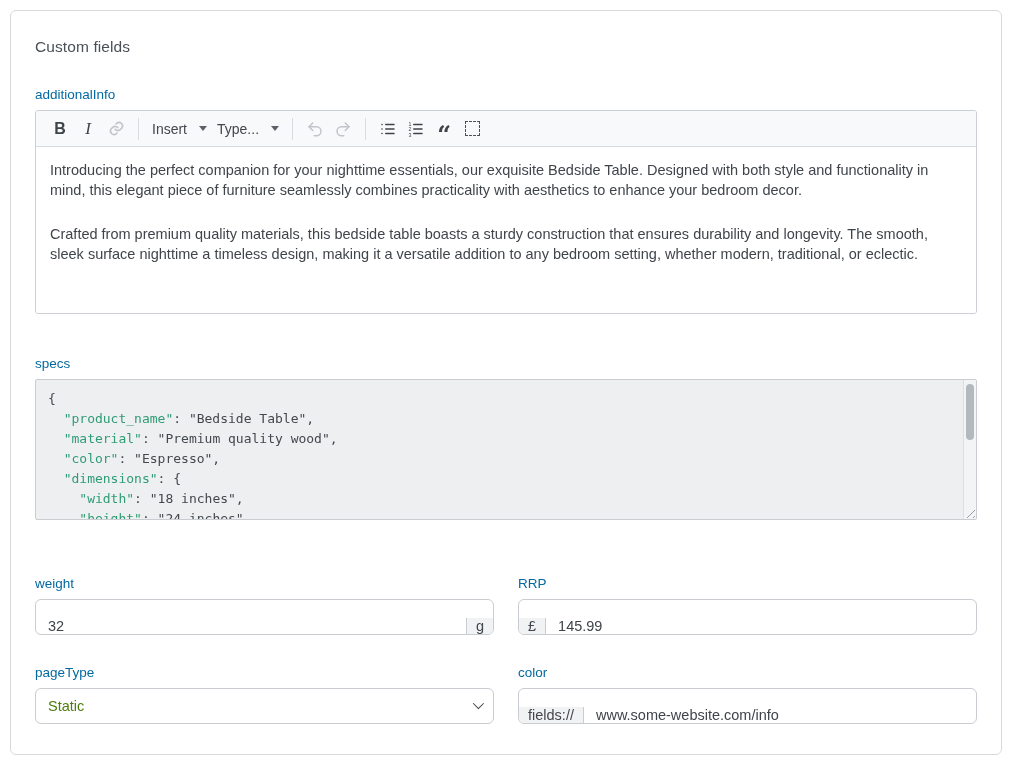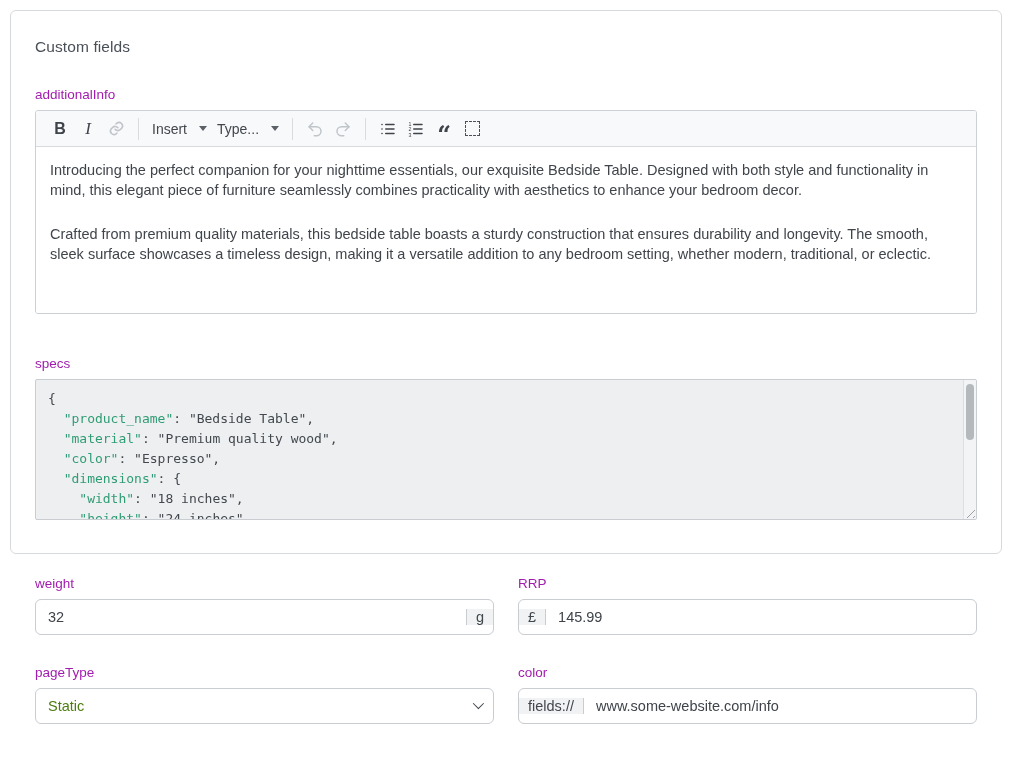--- a/index.html
+++ b/index.html
@@ -2,38 +2,38 @@
 <html><head>
 <meta charset="utf-8">
 <style>
   * { box-sizing: border-box; margin: 0; padding: 0; }
   html, body { width: 1013px; height: 769px; background: #ffffff; }
   body { font-family: "Liberation Sans", sans-serif; color: #3d434a; }
 
   .card {
     position: absolute;
     left: 10px; top: 10px;
-    width: 992px; height: 544px;
+    width: 992px; height: 745px;
     background: #ffffff;
     border: 1px solid #d7dadd;
     border-radius: 6px;
     padding: 27px 24px 22px 24px;
   }
 
   .card-title {
     font-size: 15.5px;
     font-weight: 500;
     color: #4a5058;
     letter-spacing: 0.1px;
   }
 
   .field-label {
     display: block;
     font-size: 13.5px;
-    color: #a21caf;
+    color: #0369a1;
     margin-bottom: 8px;
   }
 
   
   .rte-group { margin-top: 31px; }
 
   .rte {
     border: 1px solid #ccd0d4;
     border-radius: 3px;
     overflow: hidden;
@@ -159,21 +159,21 @@
   .grid-row {
     display: grid;
     grid-template-columns: 1fr 1fr;
     column-gap: 24px;
   }
   .row-1 { margin-top: 56px; }
   .row-2 { margin-top: 30px; }
 
   .input-group {
     display: flex;
-    align-items: center;
+    align-items: flex-end;
     height: 36px;
     border: 1px solid #c9ccd1;
     border-radius: 6px;
     background: #ffffff;
     overflow: hidden;
   }
   .input-group input {
     flex: 1;
     min-width: 0;
     border: none;
@@ -295,21 +295,21 @@
         <button class="tb-btn">
           <span class="tb-quote">“</span>
         </button>
         <button class="tb-btn">
           <span class="tb-box"></span>
         </button>
       </div>
 
       <div class="rte-content">
           <p>Introducing the perfect companion for your nighttime essentials, our exquisite Bedside Table. Designed with both style and functionality in mind, this elegant piece of furniture seamlessly combines practicality with aesthetics to enhance your bedroom decor.</p>
-          <p>Crafted from premium quality materials, this bedside table boasts a sturdy construction that ensures durability and longevity. The smooth, sleek surface showcases a timeless design, making it a versatile addition to any bedroom setting, whether modern, traditional, or eclectic.</p>
+          <p>Crafted from premium quality materials, this bedside table boasts a sturdy construction that ensures durability and longevity. The smooth, sleek surface nighttime a timeless design, making it a versatile addition to any bedroom setting, whether modern, traditional, or eclectic.</p>
         </div>
     </div>
   </div>
 
   <div class="specs-group">
     <label class="field-label">specs</label>
     <div class="code-box">
       <div class="code-scroll"><div>{</div><div>  <span class="json-key">"product_name"</span>: "Bedside Table",</div><div>  <span class="json-key">"material"</span>: "Premium quality wood",</div><div>  <span class="json-key">"color"</span>: "Espresso",</div><div>  <span class="json-key">"dimensions"</span>: {</div><div>    <span class="json-key">"width"</span>: "18 inches",</div><div>    <span class="json-key">"height"</span>: "24 inches",</div></div>
       <div class="code-vscrollbar">
         <div class="code-vthumb"></div>

